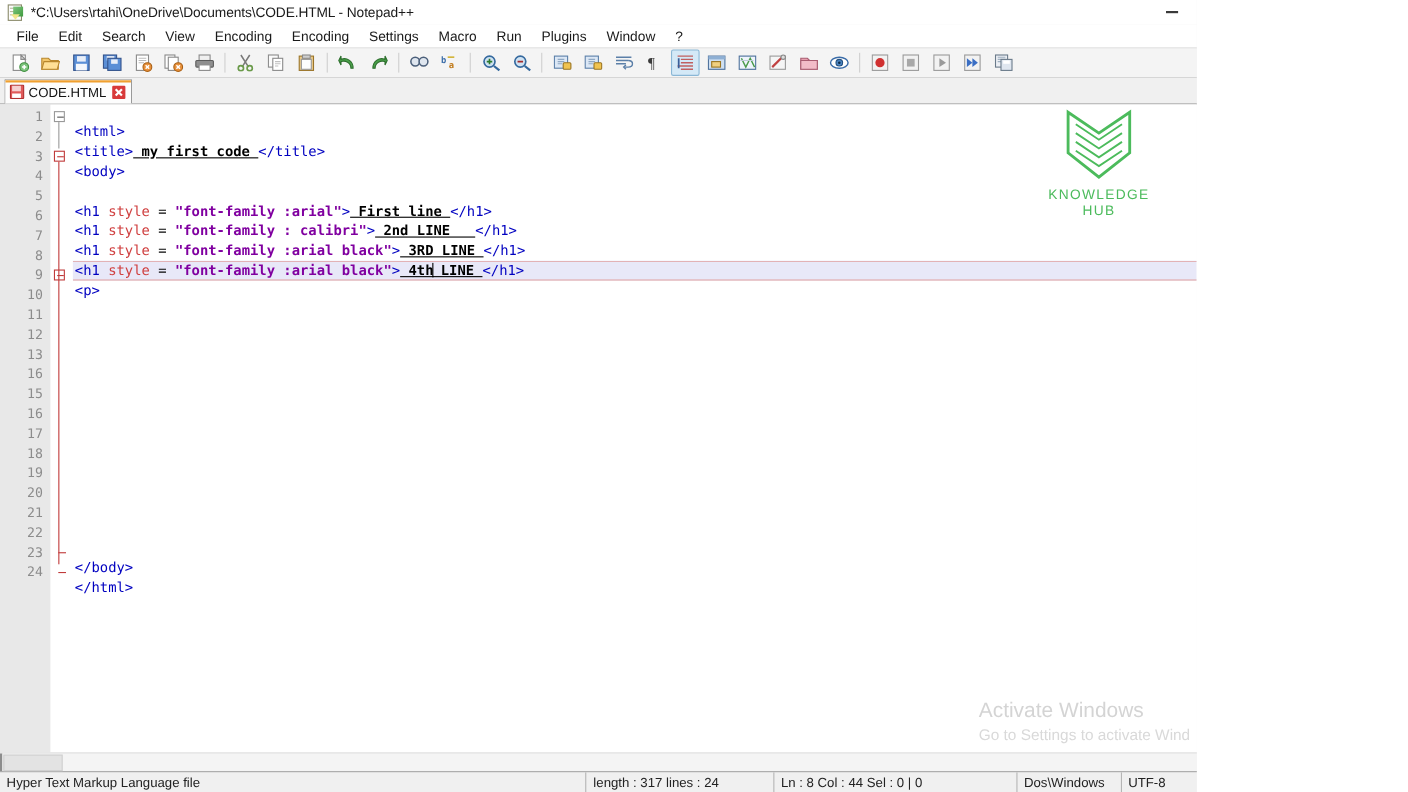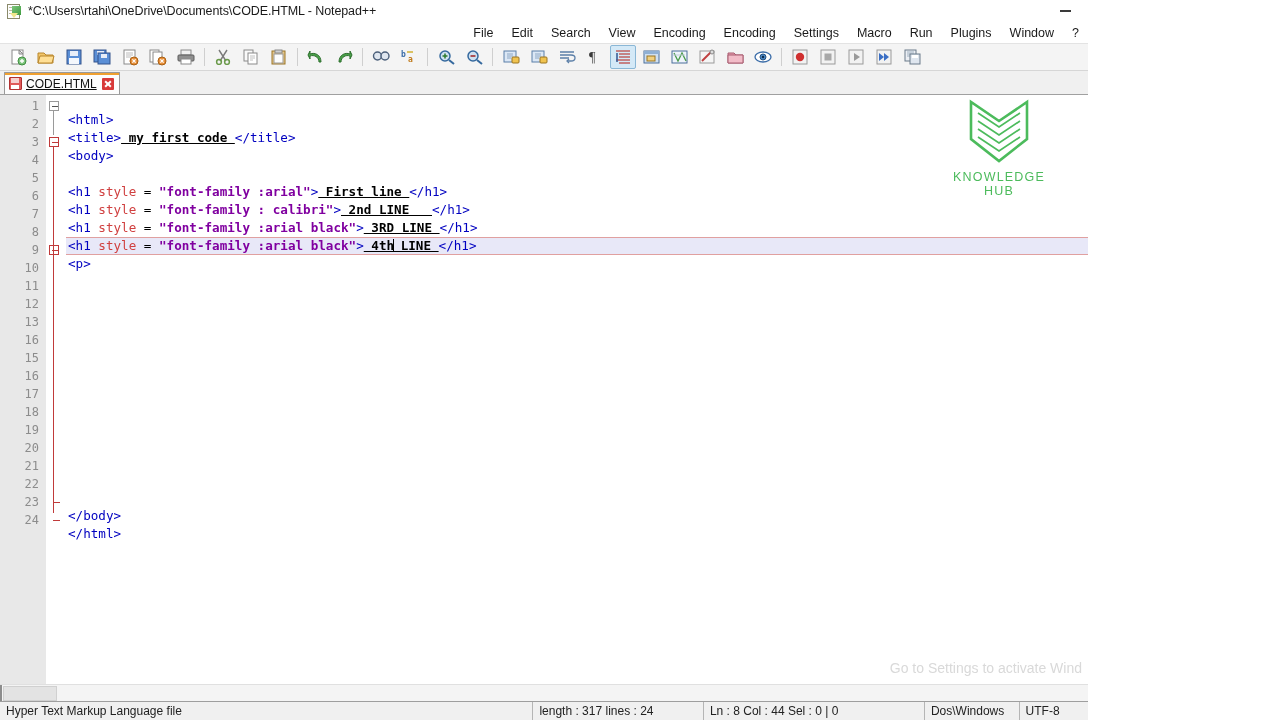--- a/index.html
+++ b/index.html
@@ -18,39 +18,39 @@
   .title-icon .pg{position:absolute;left:1px;top:1px;width:11px;height:13px;background:#fdfdfd;border:1px solid #8a8a6a;}
   .title-icon .pg:after{content:"";position:absolute;left:1px;top:2px;width:7px;height:1px;box-shadow:0 0 0 0 #aaa,0 3px 0 0 #b9b9a0,0 6px 0 0 #b9b9a0;background:#b9b9a0;}
   .title-icon .pen{position:absolute;left:6px;top:3px;width:9px;height:9px;background:linear-gradient(135deg,#7ec67e 0%,#3f9b3f 100%);transform:rotate(0deg);}
   .title-icon .pentip{position:absolute;left:4px;top:10px;width:0;height:0;border-left:4px solid transparent;border-right:4px solid transparent;border-top:5px solid #f0e68c;}
   .title-text{font-size:12.5px;color:#1a1a1a;white-space:nowrap;letter-spacing:-0.1px;}
   .win-controls{position:absolute;right:0;top:0;height:22px;display:flex;align-items:center;}
   .win-btn{width:45px;height:22px;display:flex;align-items:center;justify-content:center;}
   .win-btn .minbar{width:11px;height:2px;background:#3a3a3a;}
 
   
-  .menubar{height:21px;background:#ffffff;display:flex;align-items:center;padding-left:6px;flex:0 0 auto;justify-content:flex-end;}
+  .menubar{height:21px;background:#ffffff;display:flex;align-items:center;padding-left:6px;flex:0 0 auto;}
   .menu-item{font-size:12.5px;color:#1a1a1a;padding:2px 9px;white-space:nowrap;cursor:default;}
 
   
   .toolbar{height:26px;background:#f4f4f4;border-top:1px solid #e3e3e3;border-bottom:1px solid #d6d6d6;display:flex;align-items:center;padding-left:4px;flex:0 0 auto;}
   .tb{width:24px;height:22px;margin:0 1px;display:flex;align-items:center;justify-content:center;position:relative;border:1px solid transparent;border-radius:2px;}
   .tb.active{background:#d4e9f7;border:1px solid #8ab7d6;}
   .tbsep{width:1px;height:18px;background:#cfcfcf;margin:0 4px;}
   .tb svg{display:block;}
 
   
   .tabbar{height:23px;background:#f0f0f0;border-bottom:1px solid #a0a0a0;display:flex;align-items:flex-end;padding-left:4px;flex:0 0 auto;}
   .tab{height:21px;background:#fdfdfd;border:1px solid #9a9a9a;border-bottom:none;display:flex;align-items:center;padding:0 5px 0 4px;position:relative;border-radius:1px 1px 0 0;}
   .tab:before{content:"";position:absolute;left:0;right:0;top:0;height:2px;background:#f0a030;}
   .tab-save-icon{width:13px;height:13px;margin-right:4px;position:relative;flex:0 0 auto;}
   .tab-save-icon .body{position:absolute;inset:0;background:#e05a5a;border:1px solid #b03030;border-radius:1px;}
   .tab-save-icon .shut{position:absolute;left:2px;top:1px;width:8px;height:5px;background:#f5d0d0;}
   .tab-save-icon .lbl{position:absolute;left:2px;bottom:1px;width:8px;height:4px;background:#ffffff;}
-  .tab-name{font-size:12px;color:#111;white-space:nowrap;margin-right:5px;text-decoration:underline;}
+  .tab-name{font-size:12px;color:#111;white-space:nowrap;margin-right:5px;}
   .tab-close{width:12px;height:12px;background:#d83a3a;border-radius:1px;position:relative;flex:0 0 auto;}
   .tab-close:before,.tab-close:after{content:"";position:absolute;left:2px;top:5px;width:8px;height:2px;background:#fff;}
   .tab-close:before{transform:rotate(45deg);}
   .tab-close:after{transform:rotate(-45deg);}
 
   
   .editor-wrap{flex:1 1 auto;display:flex;background:#ffffff;position:relative;overflow:hidden;}
   .gutter{width:46px;background:#e8e8e8;flex:0 0 auto;padding-top:2px;box-sizing:border-box;}
   .gutter .ln{height:18px;line-height:18px;text-align:right;padding-right:7px;font-family:"DejaVu Sans Mono","Liberation Mono",monospace;font-size:12px;color:#8c8c8c;}
   .foldcol{width:20px;background:#ffffff;flex:0 0 auto;padding-top:2px;position:relative;box-sizing:border-box;}
@@ -459,20 +459,21 @@
         <path d="M10 14 L31 28 L52 14" fill="none" stroke="#4cbb5c" stroke-width="1.7"></path>
         <path d="M10 22 L31 36 L52 22" fill="none" stroke="#4cbb5c" stroke-width="1.7"></path>
         <path d="M10 30 L31 44 L52 30" fill="none" stroke="#4cbb5c" stroke-width="1.7"></path>
         <path d="M10 38 L31 52 L52 38" fill="none" stroke="#4cbb5c" stroke-width="1.7"></path>
       </svg>
       <div class="kh-t1">KNOWLEDGE</div>
       <div class="kh-t2">HUB</div>
     </div>
 
     <div class="activate">
+      <div class="act1">Activate Windows</div>
       <div class="act2">Go to Settings to activate Wind</div>
     </div>
   </div>
 
   <div class="hscroll">
     <div class="trackline"></div>
     <div class="thumb"></div>
   </div>
 
   <div class="statusbar">

